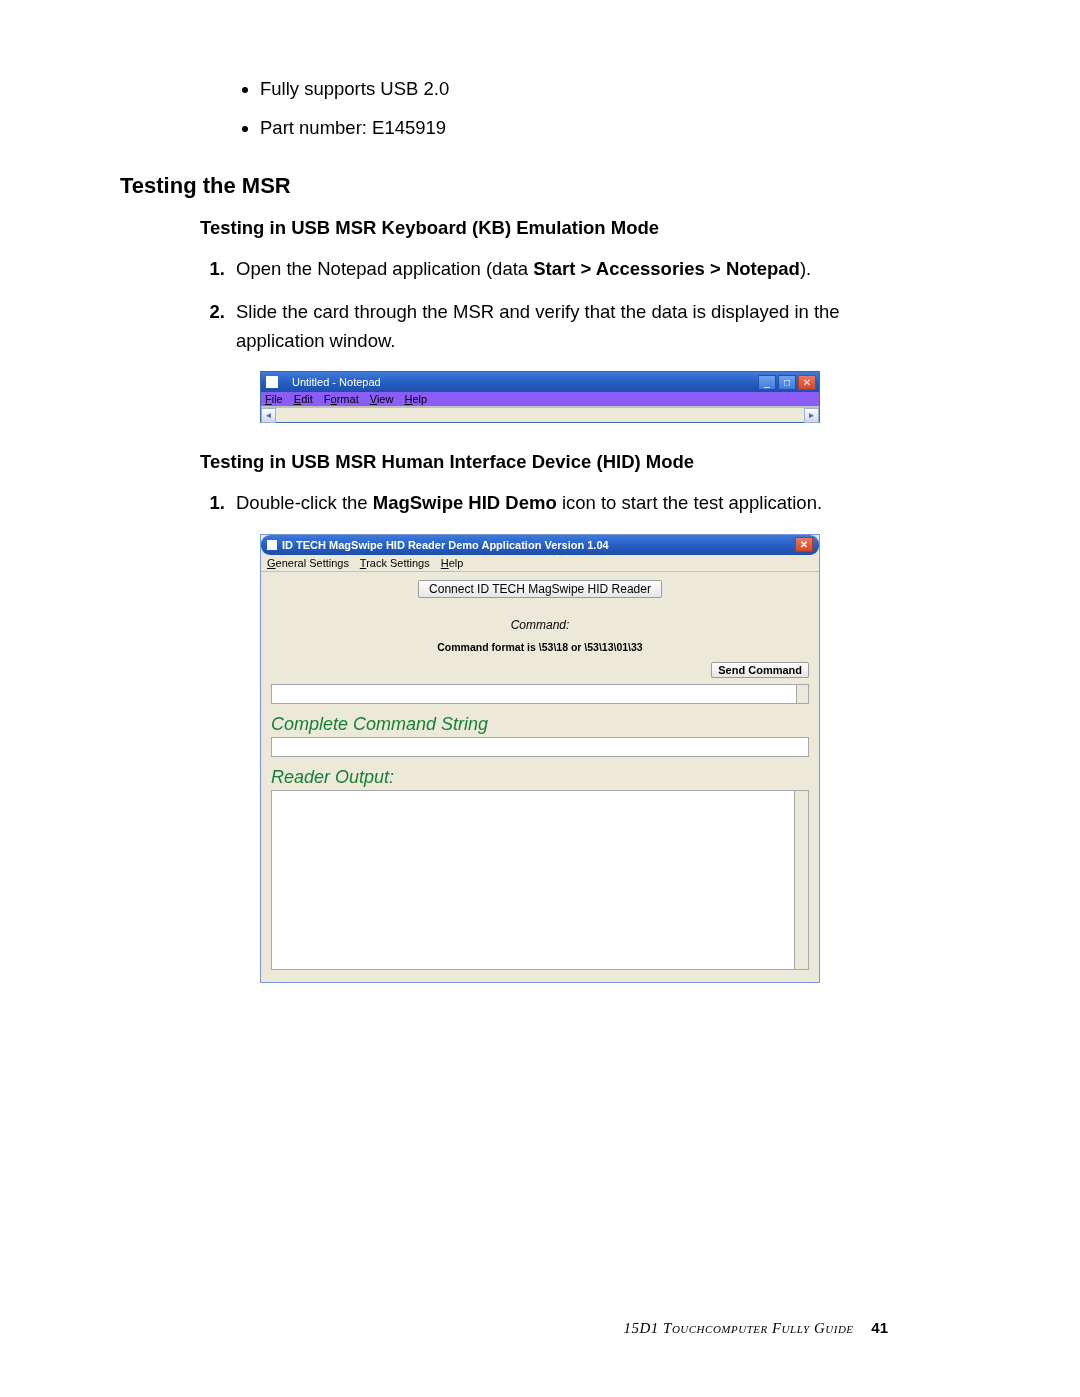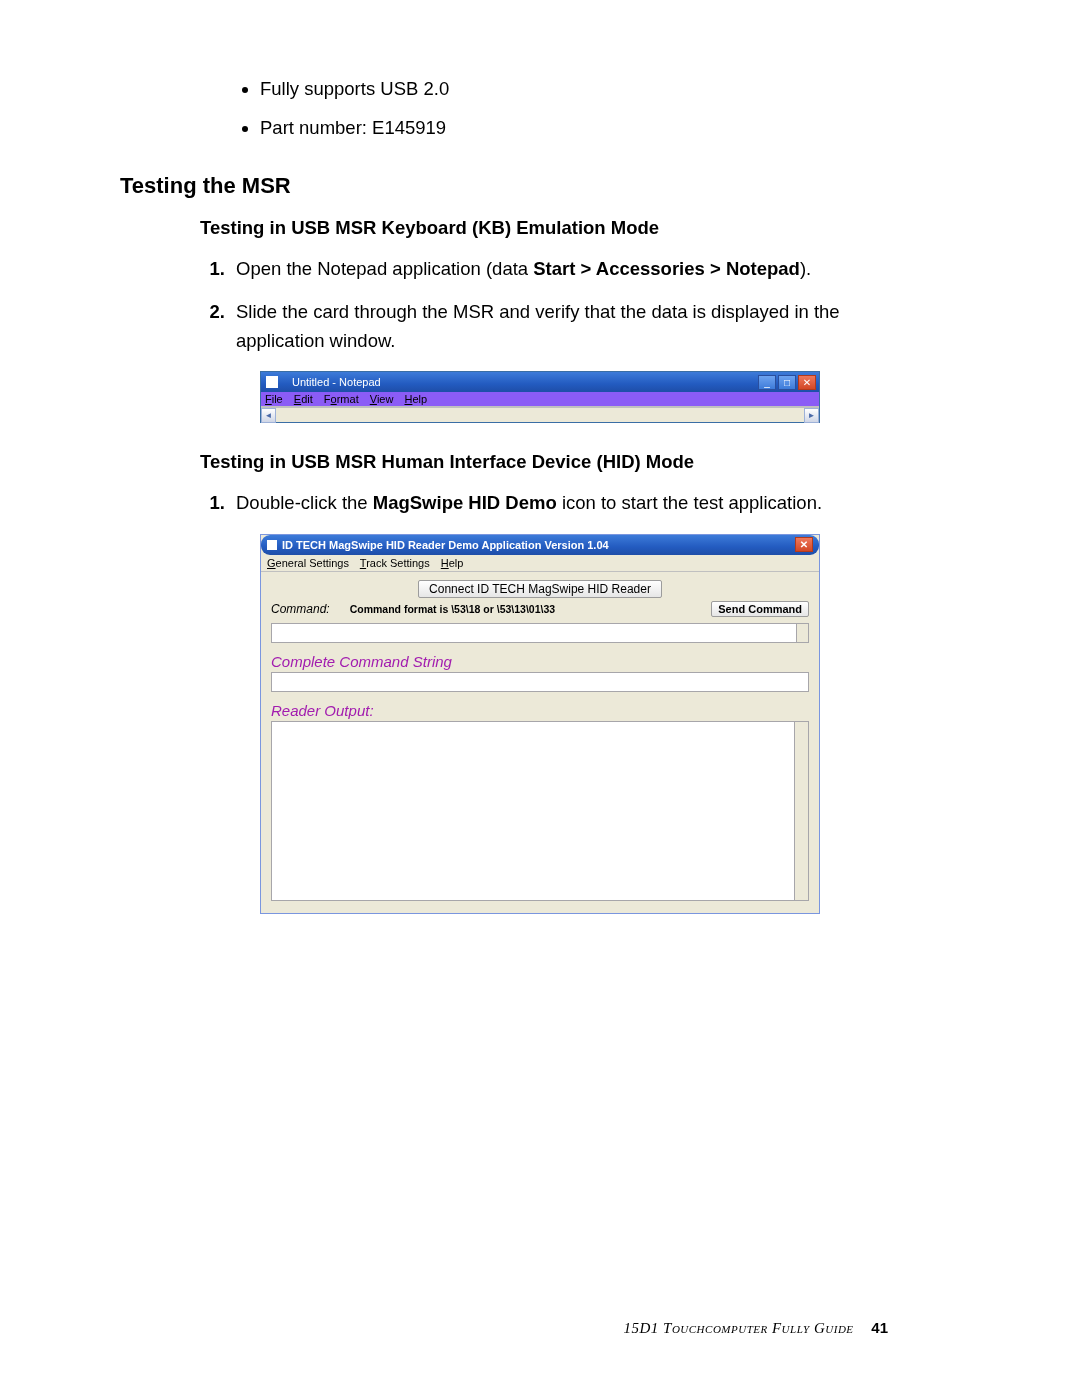--- a/index.html
+++ b/index.html
@@ -33,28 +33,28 @@
   .np-arrow.right { right:0; top:0; }
 
   .hid-window { width:560px; border:1px solid #7a96df; background:#ece9d8; font-family:"Tahoma",Arial,sans-serif; font-size:11px; }
   .hid-titlebar { background: linear-gradient(#3d7bd9,#235bc0 60%,#1e4ea8); color:#fff; display:flex; align-items:center; padding:2px 6px; height:20px; font-weight:bold;border-radius:9px; }
   .hid-titlebar .spacer { flex:1; }
   .hid-close { width:18px; height:15px; background:linear-gradient(#ef785b,#d24726); border:1px solid #b33a1c; color:#fff; font-size:10px; display:flex; align-items:center; justify-content:center; }
   .hid-menubar { background:#ece9d8; padding:2px 6px; font-size:11px; border-bottom:1px solid #c0c0c0; }
   .hid-menubar span { margin-right:8px; }
   .hid-menubar span u { text-decoration: underline; }
   .hid-body { padding:6px 10px 12px 10px; background:#ece9d8; }
-  .hid-connect-btn { display:block; margin:2px auto 3px auto; font-family:Arial,sans-serif; font-size:12px; padding:1px 10px; background:linear-gradient(#fff,#e6e6e6); border:1px solid #9c9c9c; border-radius:2px; }
-  .hid-row { display:flex; align-items:center; gap:20px; margin-bottom:6px; }
+  .hid-connect-btn { display:block; margin:2px auto 20px auto; font-family:Arial,sans-serif; font-size:12px; padding:1px 10px; background:linear-gradient(#fff,#e6e6e6); border:1px solid #9c9c9c; border-radius:2px; }
+  .hid-row { display:flex; align-items:center; gap:9px; margin-bottom:6px;flex-direction:column; }
   .hid-label-italic { font-style:italic; font-size:12px; color:#000; }
   .hid-hint { font-weight:bold; font-size:10.5px; }
   .hid-send-btn { margin-left:auto; font-size:11px; padding:1px 6px; background:linear-gradient(#fff,#e6e6e6); border:1px solid #9c9c9c; border-radius:2px; font-weight:bold; }
   .hid-input { width:100%; height:20px; border:1px solid #a7a6aa; background:#fff; display:flex; }
   .hid-input .vbar { width:12px; background:#ece9d8; border-left:1px solid #a7a6aa; margin-left:auto; }
-  .hid-section-label { font-style:italic; font-size:15px; color:#a21caf; margin:10px 0 2px 0; }
+  .hid-section-label { font-style:italic; font-size:18px; color:#15803d; margin:10px 0 2px 0; }
   .hid-output { width:100%; height:180px; border:1px solid #a7a6aa; background:#fff; position:relative; }
   .hid-output .vbar2 { position:absolute; right:0; top:0; bottom:0; width:14px; background:#ece9d8; border-left:1px solid #a7a6aa; }
 
   .footer { position:absolute; bottom:60px; right:120px; font-size:15px; font-style:italic; font-family: Georgia, "Times New Roman", serif; }
   .footer .caps { font-variant: small-caps; letter-spacing: 0.5px; }
   .footer .pagenum { font-style:normal; font-weight:bold; margin-left:14px; font-family: Arial, sans-serif; }
 </style>
 </head>
 <body>
 

